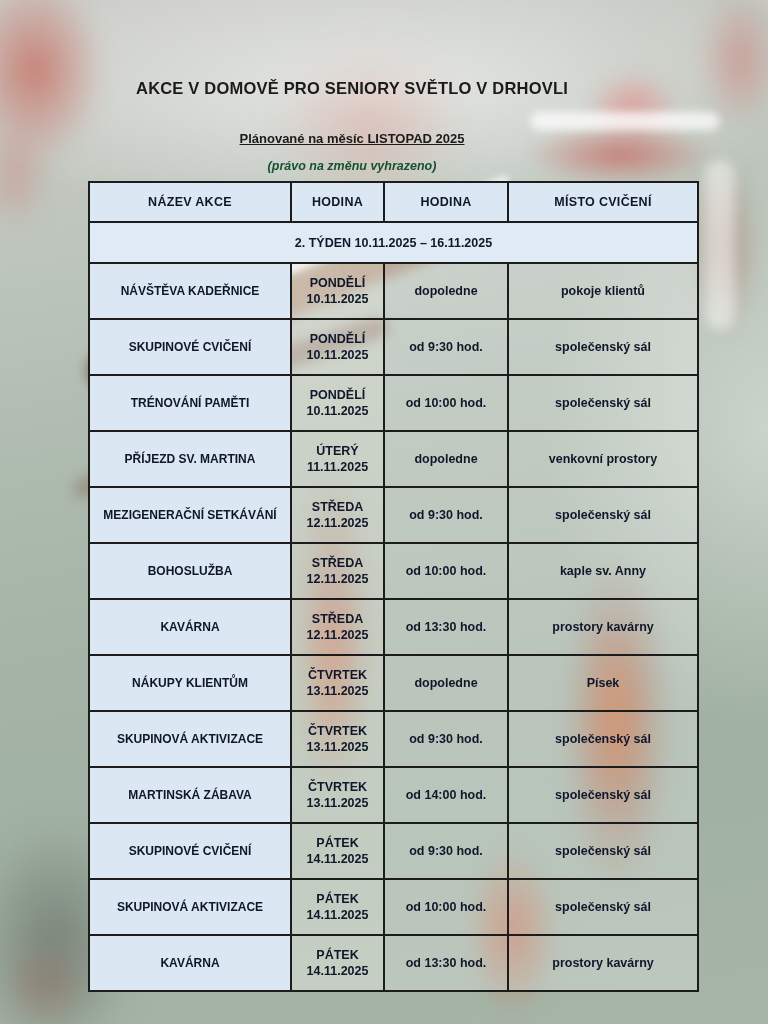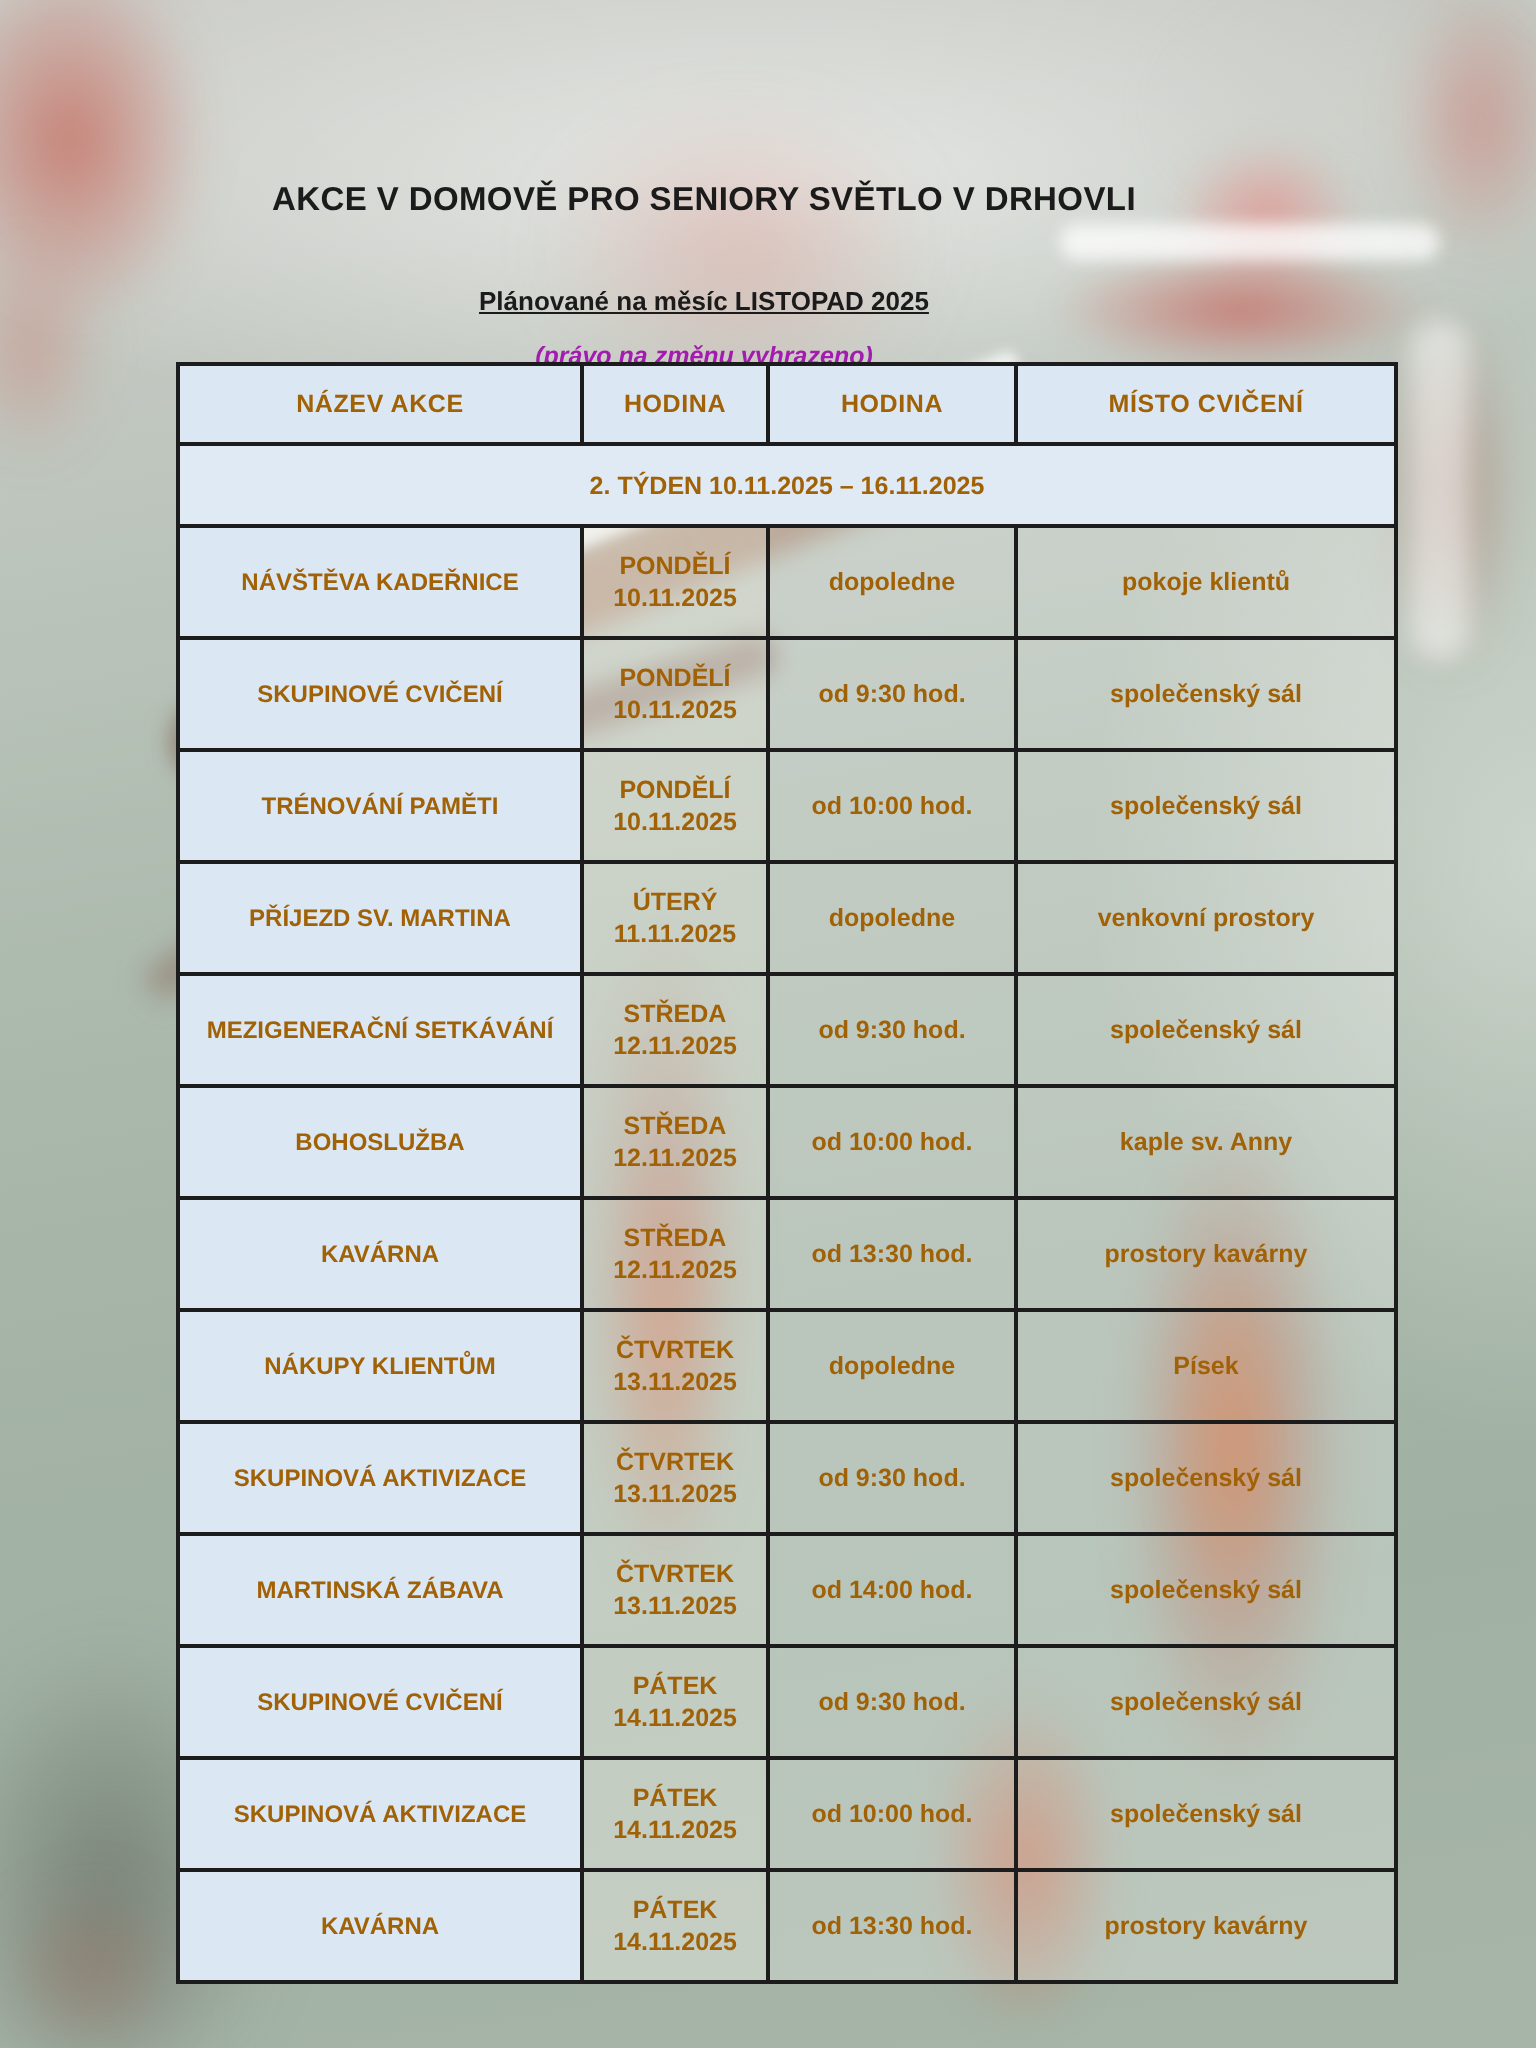--- a/index.html
+++ b/index.html
@@ -36,28 +36,28 @@
   .b8  { left:295px;  top:460px;  width:75px;  height:340px; background:radial-gradient(closest-side, rgba(170,70,55,0.55), rgba(170,70,55,0)); filter:blur(12px); }
   .b8c { left:305px;  top:560px;  width:55px;  height:220px; background:radial-gradient(closest-side, rgba(205,110,60,0.5), rgba(205,110,60,0)); filter:blur(10px); }
   .b9  { left:560px;  top:555px;  width:115px; height:340px; background:radial-gradient(closest-side, rgba(175,75,50,0.65), rgba(175,75,50,0)); filter:blur(9px); }
   .b9c { left:580px;  top:620px;  width:70px;  height:200px; background:radial-gradient(closest-side, rgba(210,120,55,0.55), rgba(210,120,55,0)); filter:blur(8px); }
   .b10 { left:465px;  top:845px;  width:95px;  height:170px; background:radial-gradient(closest-side, rgba(205,95,60,0.62), rgba(205,95,60,0)); filter:blur(9px); }
   .b11 { left:-30px;  top:820px;  width:170px; height:240px; background:radial-gradient(closest-side, rgba(95,100,92,0.6), rgba(95,100,92,0)); filter:blur(16px); }
   .b12 { left:0px;    top:940px;  width:90px;  height:90px;  background:radial-gradient(closest-side, rgba(150,90,75,0.4), rgba(150,90,75,0)); filter:blur(14px); }
   .b13 { left:580px;  top:0px;    width:190px; height:110px; background:radial-gradient(closest-side, rgba(208,208,202,0.6), rgba(208,208,202,0)); filter:blur(14px); }
 
   
-  .head { position: absolute; top: 90px; left: 0; width: 704px; text-align: center; color: #1b1b1b; }
+  .head { position: absolute; top: 78px; left: 0; width: 704px; text-align: center; color: #1b1b1b; }
   .title { font-size: 16.5px; font-weight: bold; letter-spacing: 0.2px; line-height: 20px; }
   .subtitle { display: inline-block; margin-top: 12px; font-size: 13px; font-weight: bold; text-decoration: underline; line-height: 21px; }
-  .note { margin-top: 10px; font-size: 12.5px; font-style: italic; font-weight: bold; color: #a21caf; }
+  .note { margin-top: 10px; font-size: 12.5px; font-style: italic; font-weight: bold; color: #14532d; }
 
   
   .doc { position: absolute; left: 88px; top: 181px; }
-  table { border-collapse: collapse; table-layout: fixed; width: 609px; color: #a16207; }
+  table { border-collapse: collapse; table-layout: fixed; width: 609px; color: #0f172a; }
   col.c1 { width: 202px; } col.c2 { width: 93px; } col.c3 { width: 124px; } col.c4 { width: 190px; }
   th, td { border: 2px solid #1c1c1c; text-align: center; vertical-align: middle; padding: 0 4px; }
   thead th { height: 38px; background: #dbe7f3; font-size: 12.5px; font-weight: bold; letter-spacing: 0.3px; }
   tr.week td { height: 19px; background: #dfeaf5; font-size: 12.5px; font-weight: bold; padding: 10px 0; }
   tbody td { height: 54px; font-weight: bold; font-size: 12.5px; }
   td.c-name  { background: #dbe7f3; font-size: 12px; padding: 0 13px; line-height: 15px; }
   td.c-date  { background: rgba(252,249,243,0.38); line-height: 16px; }
   td.c-time  { background: rgba(255,255,255,0.26); }
   td.c-place { background: rgba(255,255,255,0.26); }
 </style>

